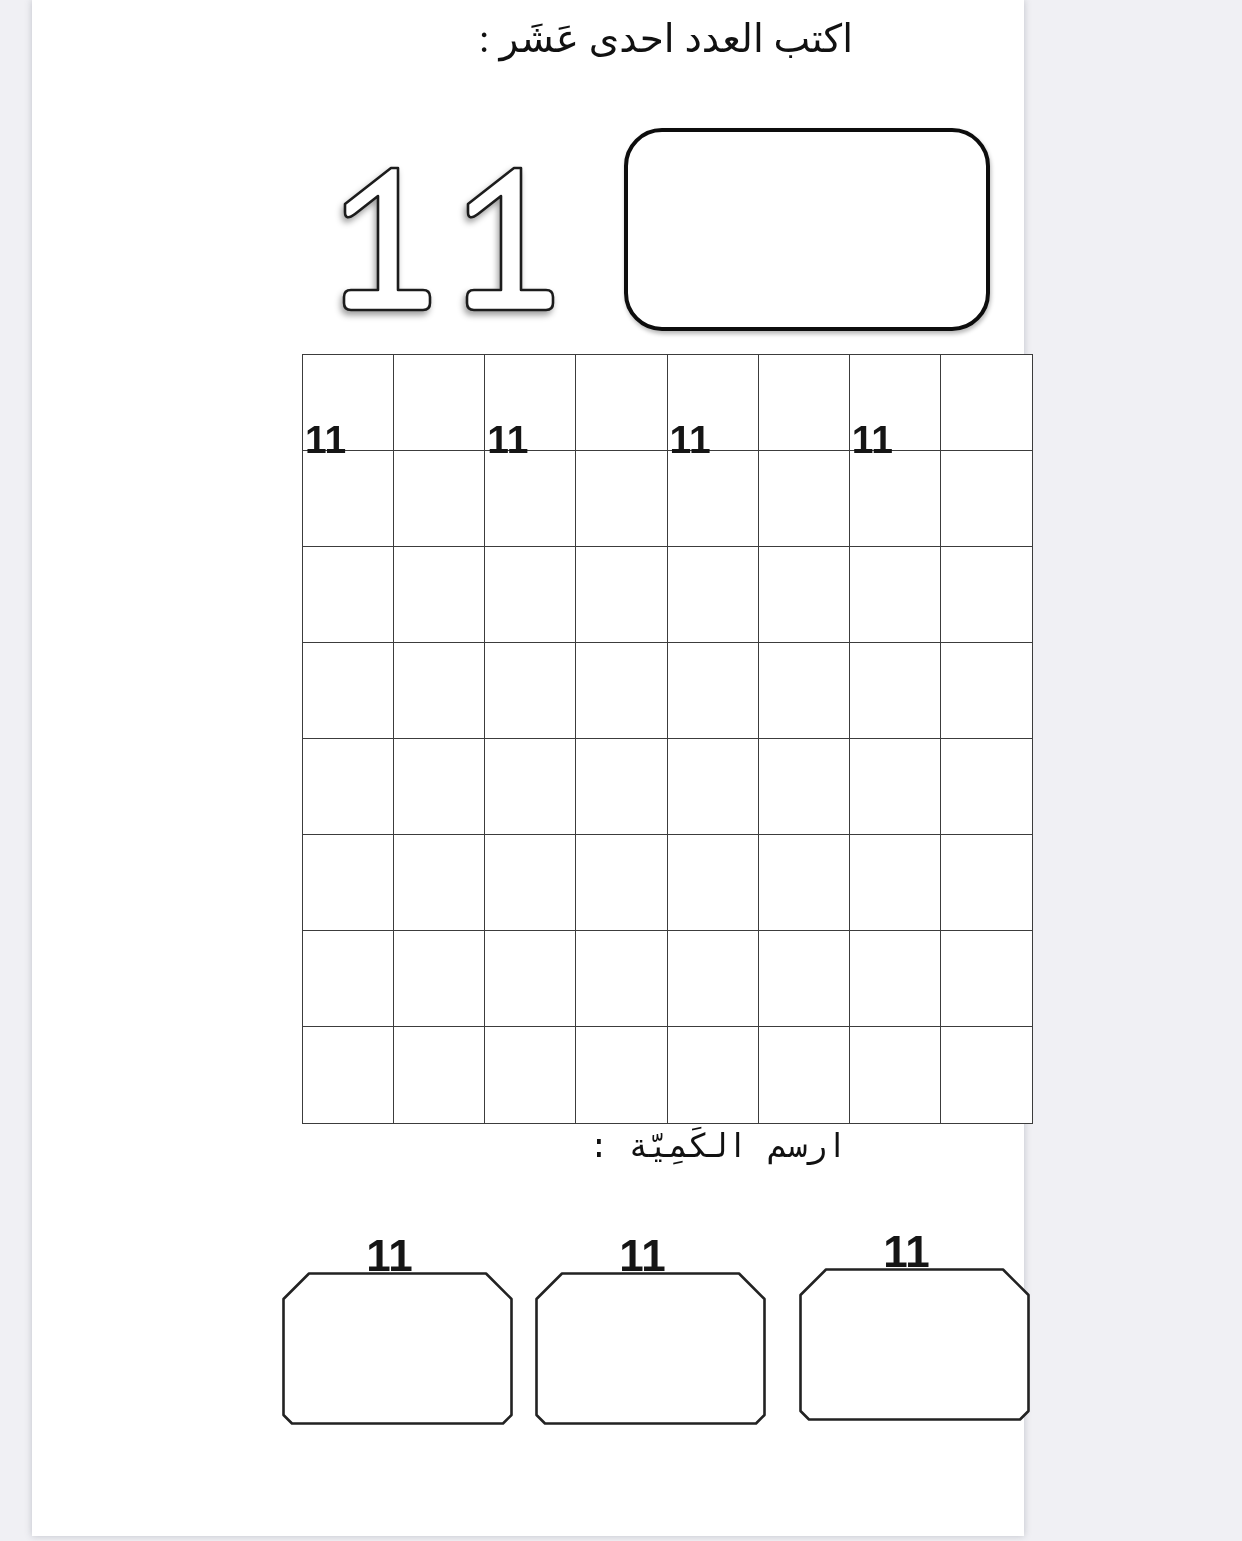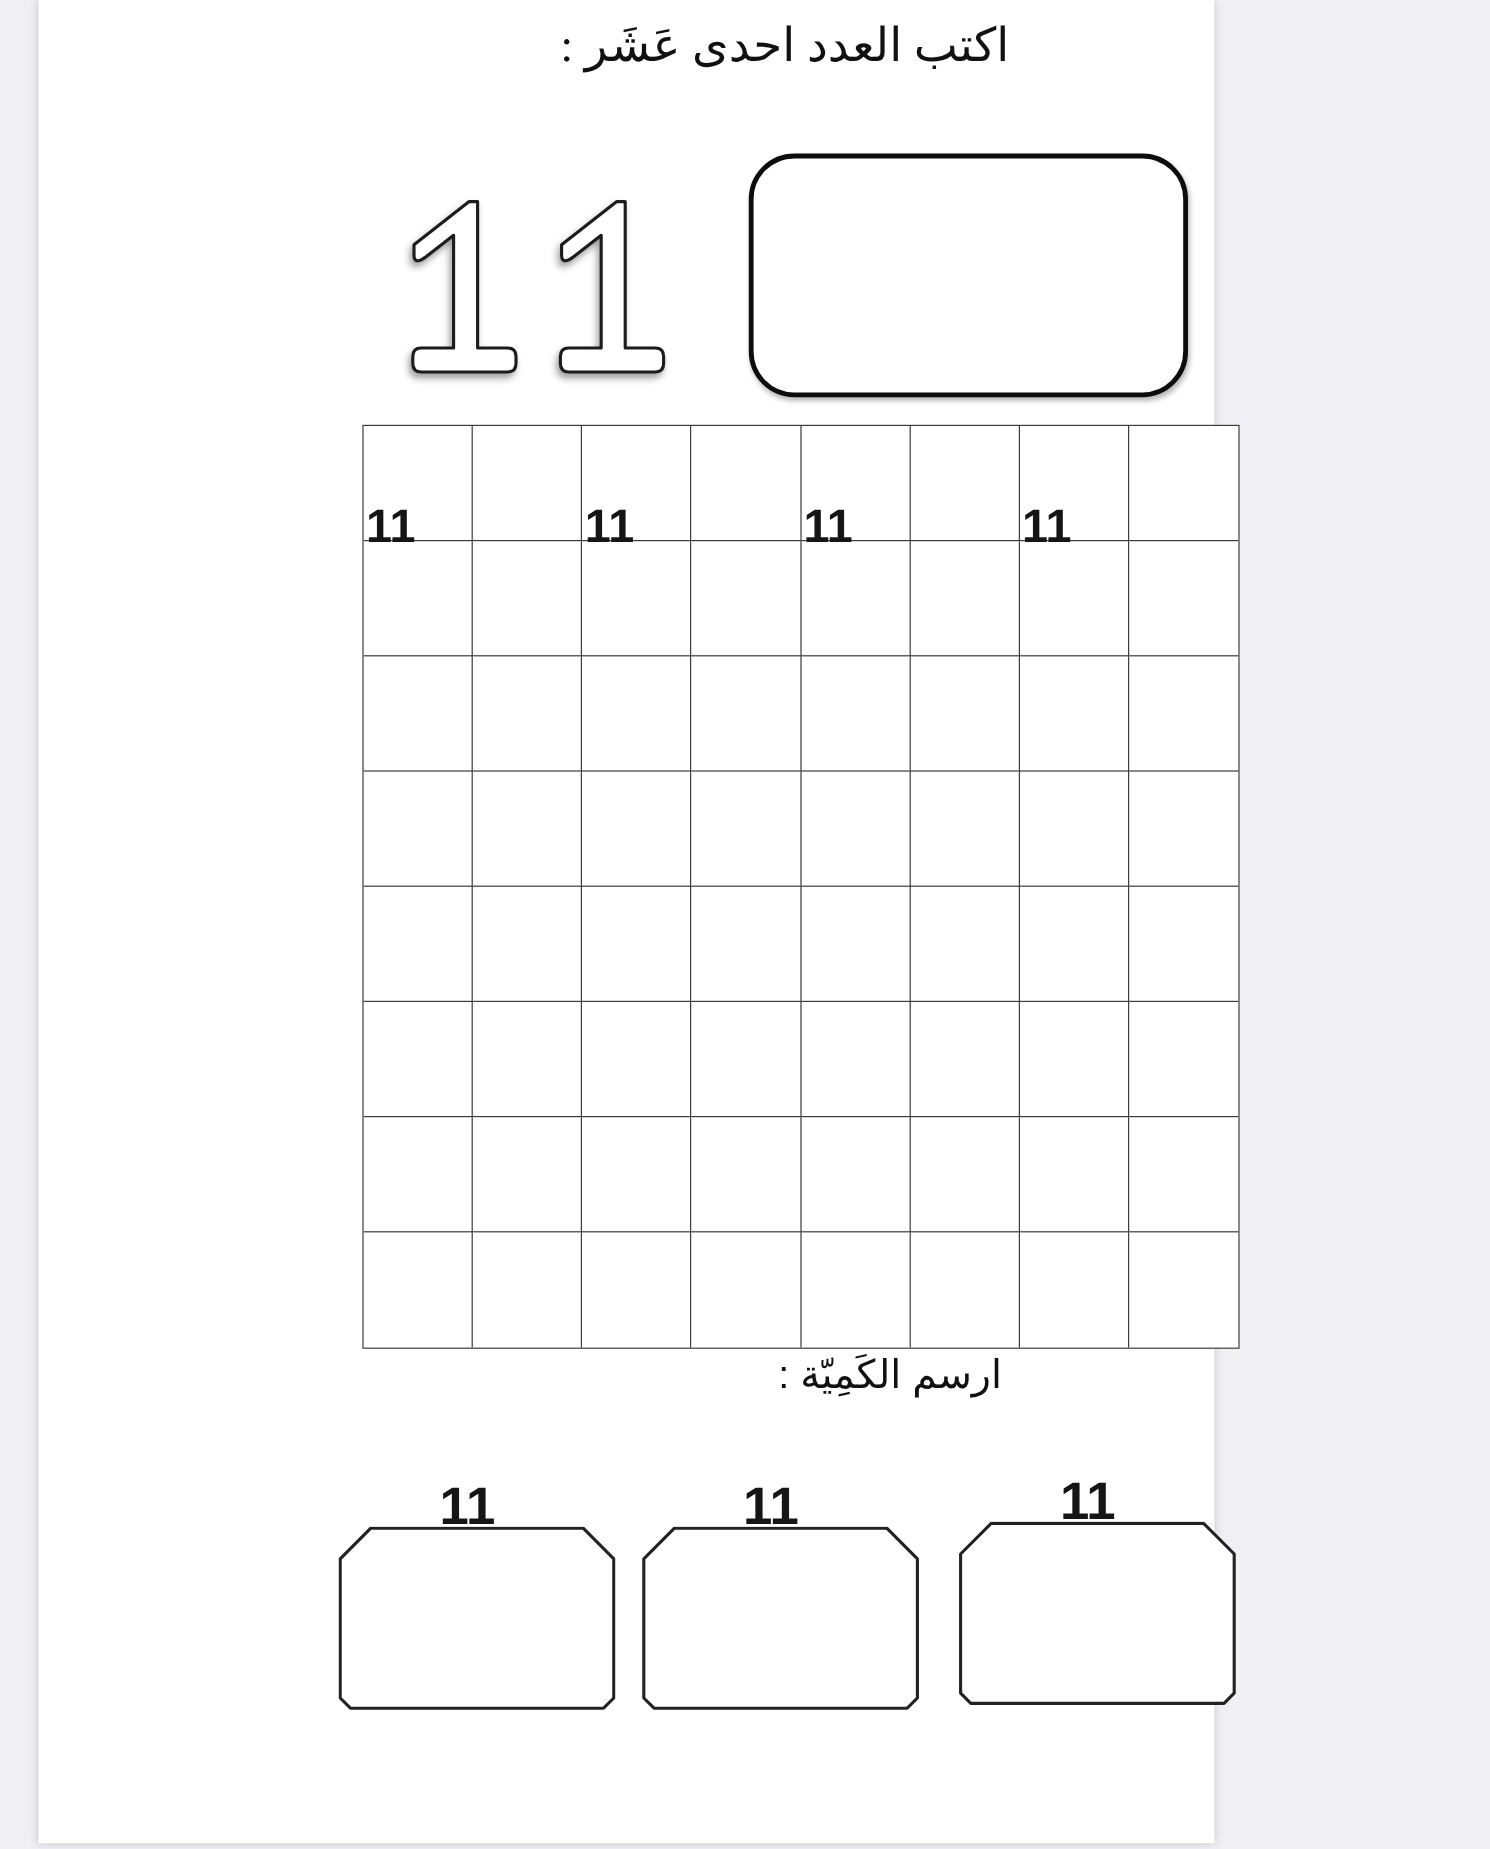--- a/index.html
+++ b/index.html
@@ -7,32 +7,33 @@
     width:1242px;height:1541px;
     font-family:"Liberation Sans",sans-serif;
     background:#f0f0f4;
     position:relative;overflow:hidden;
   }
   .viewport{position:absolute;inset:0;background:#f0f0f4;}
   .page{
     position:absolute;left:32px;top:0;width:980px;height:1536px;
     background:#ffffff;
     box-shadow:0 0 7px rgba(70,75,95,0.28);
+    padding-left:12px;
   }
   
   .title-ar{
     position:absolute;top:16px;right:171px;
     direction:rtl;
     font-family:"Liberation Serif","DejaVu Sans",serif;
     font-size:39px;color:#111;white-space:nowrap;
   }
   .subtitle-ar{
     position:absolute;top:1126px;right:177px;
     direction:rtl;
-    font-family:Liberation Sans, sans-serif;
+    font-family:Liberation Mono, monospace;
     font-size:33px;color:#111;white-space:nowrap;
   }
   
   .big-number{
     position:absolute;left:310px;top:166px;
     display:flex;gap:33px;
     filter:drop-shadow(-2px 4px 3px rgba(0,0,0,0.38));
   }
   .digit-svg{display:block;}
   

